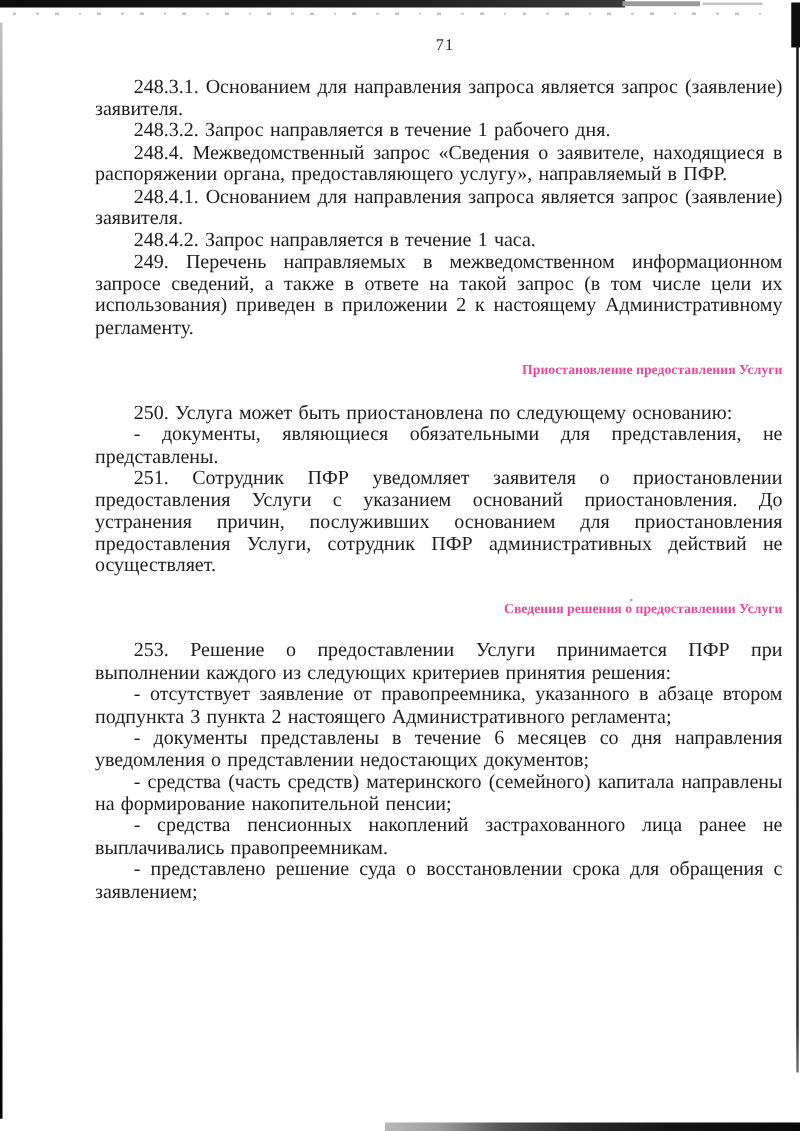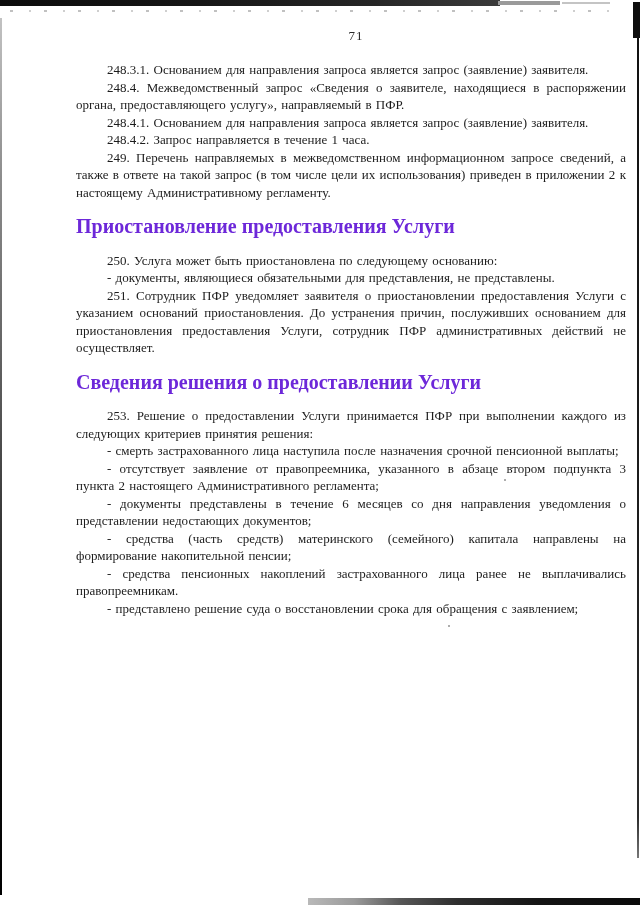--- a/index.html
+++ b/index.html
@@ -24,33 +24,33 @@
     color: #2a2a2a;
   }
   .body-text {
     position: absolute;
     top: 61px;
     left: 64px;
     width: 550px;
   }
   .para {
     margin: 0;
-    font-size: 13px;
+    font-size: 16px;
     line-height: 17.5px;
     text-align: justify;
     text-indent: 31px;
     word-spacing: 1px;
   }
   .heading {
     margin: 17px 0 16px 0;
-    font-size: 20px;
+    font-size: 11px;
     line-height: 17.5px;
     font-weight: bold;
-    text-align: left;
-    color: #6d28d9;
+    text-align: right;
+    color: #ec4899;
   }
   
   .scan { position: absolute; }
   .top-bar-main {
     left: 0; top: 0; width: 500px; height: 6px;
     background: linear-gradient(90deg, #0c0c0c 0%, #161616 40%, #262626 75%, #3a3a3a 100%);
   }
   .top-bar-fade {
     left: 498px; top: 1px; width: 62px; height: 4px;
     background: #9a9a9a;
@@ -93,30 +93,30 @@
 <div class="scan right-line"></div>
 <div class="scan left-line"></div>
 <div class="scan bottom-bar"></div>
 <div class="scan speck" style="left:504px; top:479px;"></div>
 <div class="scan speck" style="left:448px; top:625px;"></div>
 
 <div class="page">
   <div class="pagenum">71</div>
   <div class="body-text">
       <p class="para">248.3.1. Основанием для направления запроса является запрос (заявление) заявителя.</p>
+      <p class="para">248.3.2. Запрос направляется в течение 1 рабочего дня.</p>
       <p class="para">248.4. Межведомственный запрос «Сведения о заявителе, находящиеся в распоряжении органа, предоставляющего услугу», направляемый в ПФР.</p>
       <p class="para">248.4.1. Основанием для направления запроса является запрос (заявление) заявителя.</p>
       <p class="para">248.4.2. Запрос направляется в течение 1 часа.</p>
       <p class="para">249. Перечень направляемых в межведомственном информационном запросе сведений, а также в ответе на такой запрос (в том числе цели их использования) приведен в приложении 2 к настоящему Административному регламенту.</p>
       <div class="heading">Приостановление предоставления Услуги</div>
       <p class="para">250. Услуга может быть приостановлена по следующему основанию:</p>
       <p class="para">- документы, являющиеся обязательными для представления, не представлены.</p>
       <p class="para">251. Сотрудник ПФР уведомляет заявителя о приостановлении предоставления Услуги с указанием оснований приостановления. До устранения причин, послуживших основанием для приостановления предоставления Услуги, сотрудник ПФР административных действий не осуществляет.</p>
       <div class="heading">Сведения решения о предоставлении Услуги</div>
       <p class="para">253. Решение о предоставлении Услуги принимается ПФР при выполнении каждого из следующих критериев принятия решения:</p>
-      <p class="para">- смерть застрахованного лица наступила после назначения срочной пенсионной выплаты;</p>
       <p class="para">- отсутствует заявление от правопреемника, указанного в абзаце втором подпункта 3 пункта 2 настоящего Административного регламента;</p>
       <p class="para">- документы представлены в течение 6 месяцев со дня направления уведомления о представлении недостающих документов;</p>
       <p class="para">- средства (часть средств) материнского (семейного) капитала направлены на формирование накопительной пенсии;</p>
       <p class="para">- средства пенсионных накоплений застрахованного лица ранее не выплачивались правопреемникам.</p>
       <p class="para">- представлено решение суда о восстановлении срока для обращения с заявлением;</p>
     </div>
 </div>
 
 </body></html>

